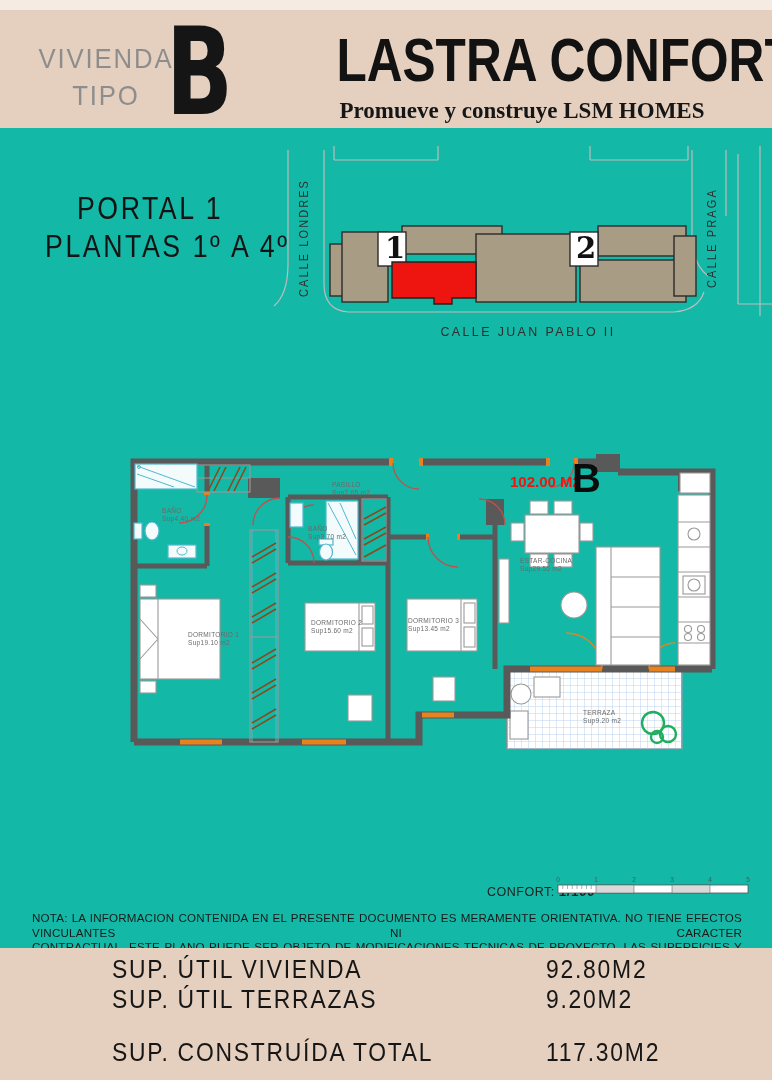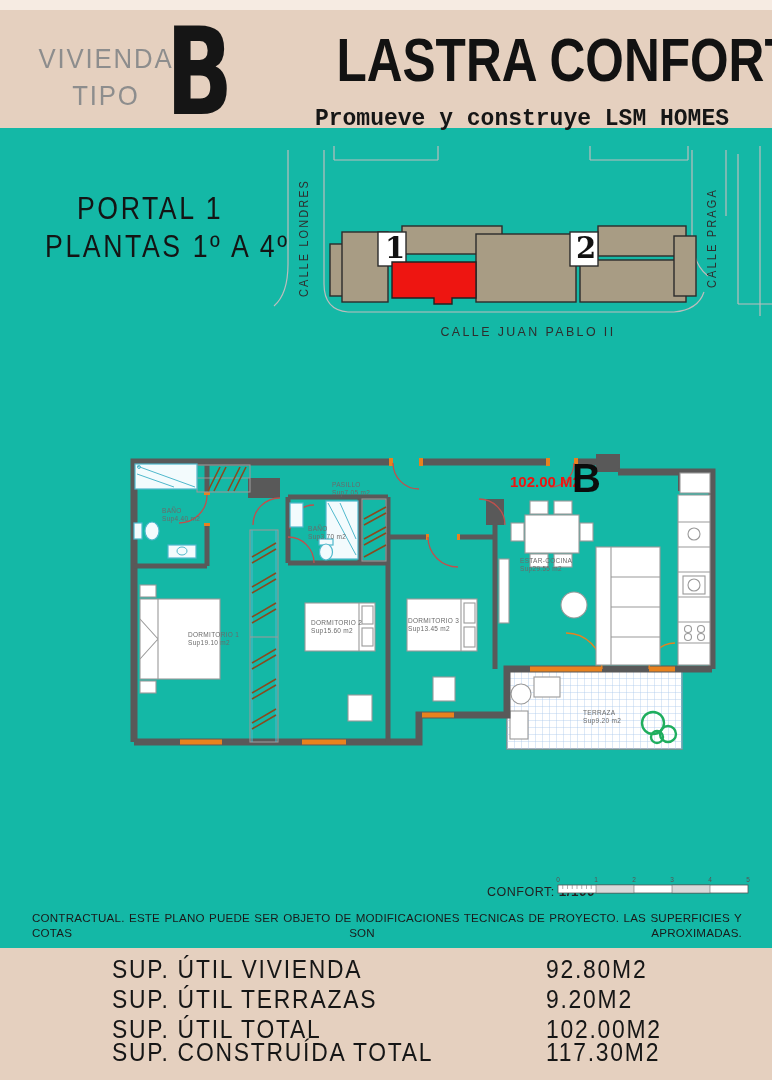--- a/index.html
+++ b/index.html
@@ -7,21 +7,21 @@
         font-family:"Liberation Sans",sans-serif;}
   
   .top-strip{position:absolute;left:0;top:0;width:772px;height:10px;background:var(--c-beige-light,#f6ebe2);}
   .header{position:absolute;left:0;top:10px;width:772px;height:118px;background:var(--c-beige,#e5d0bf);}
   .vtipo{position:absolute;left:28px;top:30px;width:156px;text-align:center;color:var(--c-text-gray,#8d8d8d);
          font-size:28px;letter-spacing:2px;line-height:37px;transform:scaleX(.92);transform-origin:center;}
   .big-letter{position:absolute;left:166px;top:4px;width:80px;font-family:"DejaVu Sans",sans-serif;
               font-weight:bold;font-size:122px;line-height:116px;color:#151515;transform:scaleX(.72);transform-origin:left;}
   .title-wrap{position:absolute;left:290px;top:20px;width:464px;text-align:center;}
   .title{font-size:62px;font-weight:bold;color:#121212;line-height:60px;transform:scaleX(.8);transform-origin:center;white-space:nowrap;}
-  .subtitle{font-family:Liberation Mono, monospace;font-weight:bold;font-size:23px;color:#161616;margin-top:16px;}
+  .subtitle{font-family:Liberation Serif, serif;font-weight:bold;font-size:23px;color:#161616;margin-top:8px;}
   
   .portal{position:absolute;left:28px;top:190px;width:244px;text-align:center;color:#141414;
           font-size:31px;letter-spacing:3px;line-height:38px;transform:scaleX(.86);transform-origin:center;white-space:nowrap;}
   .site-svg{position:absolute;left:268px;top:146px;}
   .street{stroke:#bdbdbd;stroke-width:1.2;fill:none;}
   .bldg{fill:var(--c-building-tan,#a89c84);stroke:#2b2b2b;stroke-width:1.4;}
   .pbox{fill:#fff;stroke:#2b2b2b;stroke-width:1.4;}
   .redu{fill:var(--c-accent-red,#ee1511);stroke:#222;stroke-width:1.4;}
   .stxt{font-size:13px;letter-spacing:2.5px;fill:#2e2e2e;font-family:"Liberation Sans",sans-serif;}
   .digit{font-family:"DejaVu Serif",serif;font-weight:bold;font-size:29px;fill:#111;}
@@ -276,35 +276,32 @@
     <text class="tick" x="121" y="8" text-anchor="middle">3</text>
     <text class="tick" x="159" y="8" text-anchor="middle">4</text>
     <text class="tick" x="197" y="8" text-anchor="middle">5</text>
     <rect x="7" y="11" width="190" height="8" fill="#fff" stroke="#555" stroke-width="0.8"></rect>
     <rect x="45" y="11" width="38" height="8" fill="#d9d9d9" stroke="#555" stroke-width="0.5"></rect>
     <rect x="121" y="11" width="38" height="8" fill="#d9d9d9" stroke="#555" stroke-width="0.5"></rect>
     <path d="M11.75,11 V15 M16.5,11 V15 M21.25,11 V15 M26,11 V15 M30.75,11 V15 M35.5,11 V15 M40.25,11 V15" stroke="#777" stroke-width="0.6"></path>
   </svg>
 
   <div class="note">
+    <div class="note-line">NOTA: LA INFORMACION CONTENIDA EN EL PRESENTE DOCUMENTO ES MERAMENTE ORIENTATIVA. NO TIENE EFECTOS VINCULANTES NI CARACTER</div>
     <div class="note-line">CONTRACTUAL. ESTE PLANO PUEDE SER OBJETO DE MODIFICACIONES TECNICAS DE PROYECTO. LAS SUPERFICIES Y COTAS SON APROXIMADAS.</div>
   </div>
 
   <div class="footer">
     <div class="frow" style="top:6px;">
       <span class="flabel">SUP. ÚTIL VIVIENDA</span>
       <span class="fvalue">92.80M2</span>
     </div>
     <div class="frow" style="top:36px;">
       <span class="flabel">SUP. ÚTIL TERRAZAS</span>
       <span class="fvalue">9.20M2</span>
     </div>
-    <div class="frow" style="top:66px;">
-      <span class="flabel">SUP. ÚTIL TOTAL</span>
-      <span class="fvalue">102.00M2</span>
-    </div>
     <div class="frow" style="top:89px;">
       <span class="flabel">SUP. CONSTRUÍDA TOTAL</span>
       <span class="fvalue">117.30M2</span>
     </div>
   </div>
 
 </div>
 
 </body></html>

